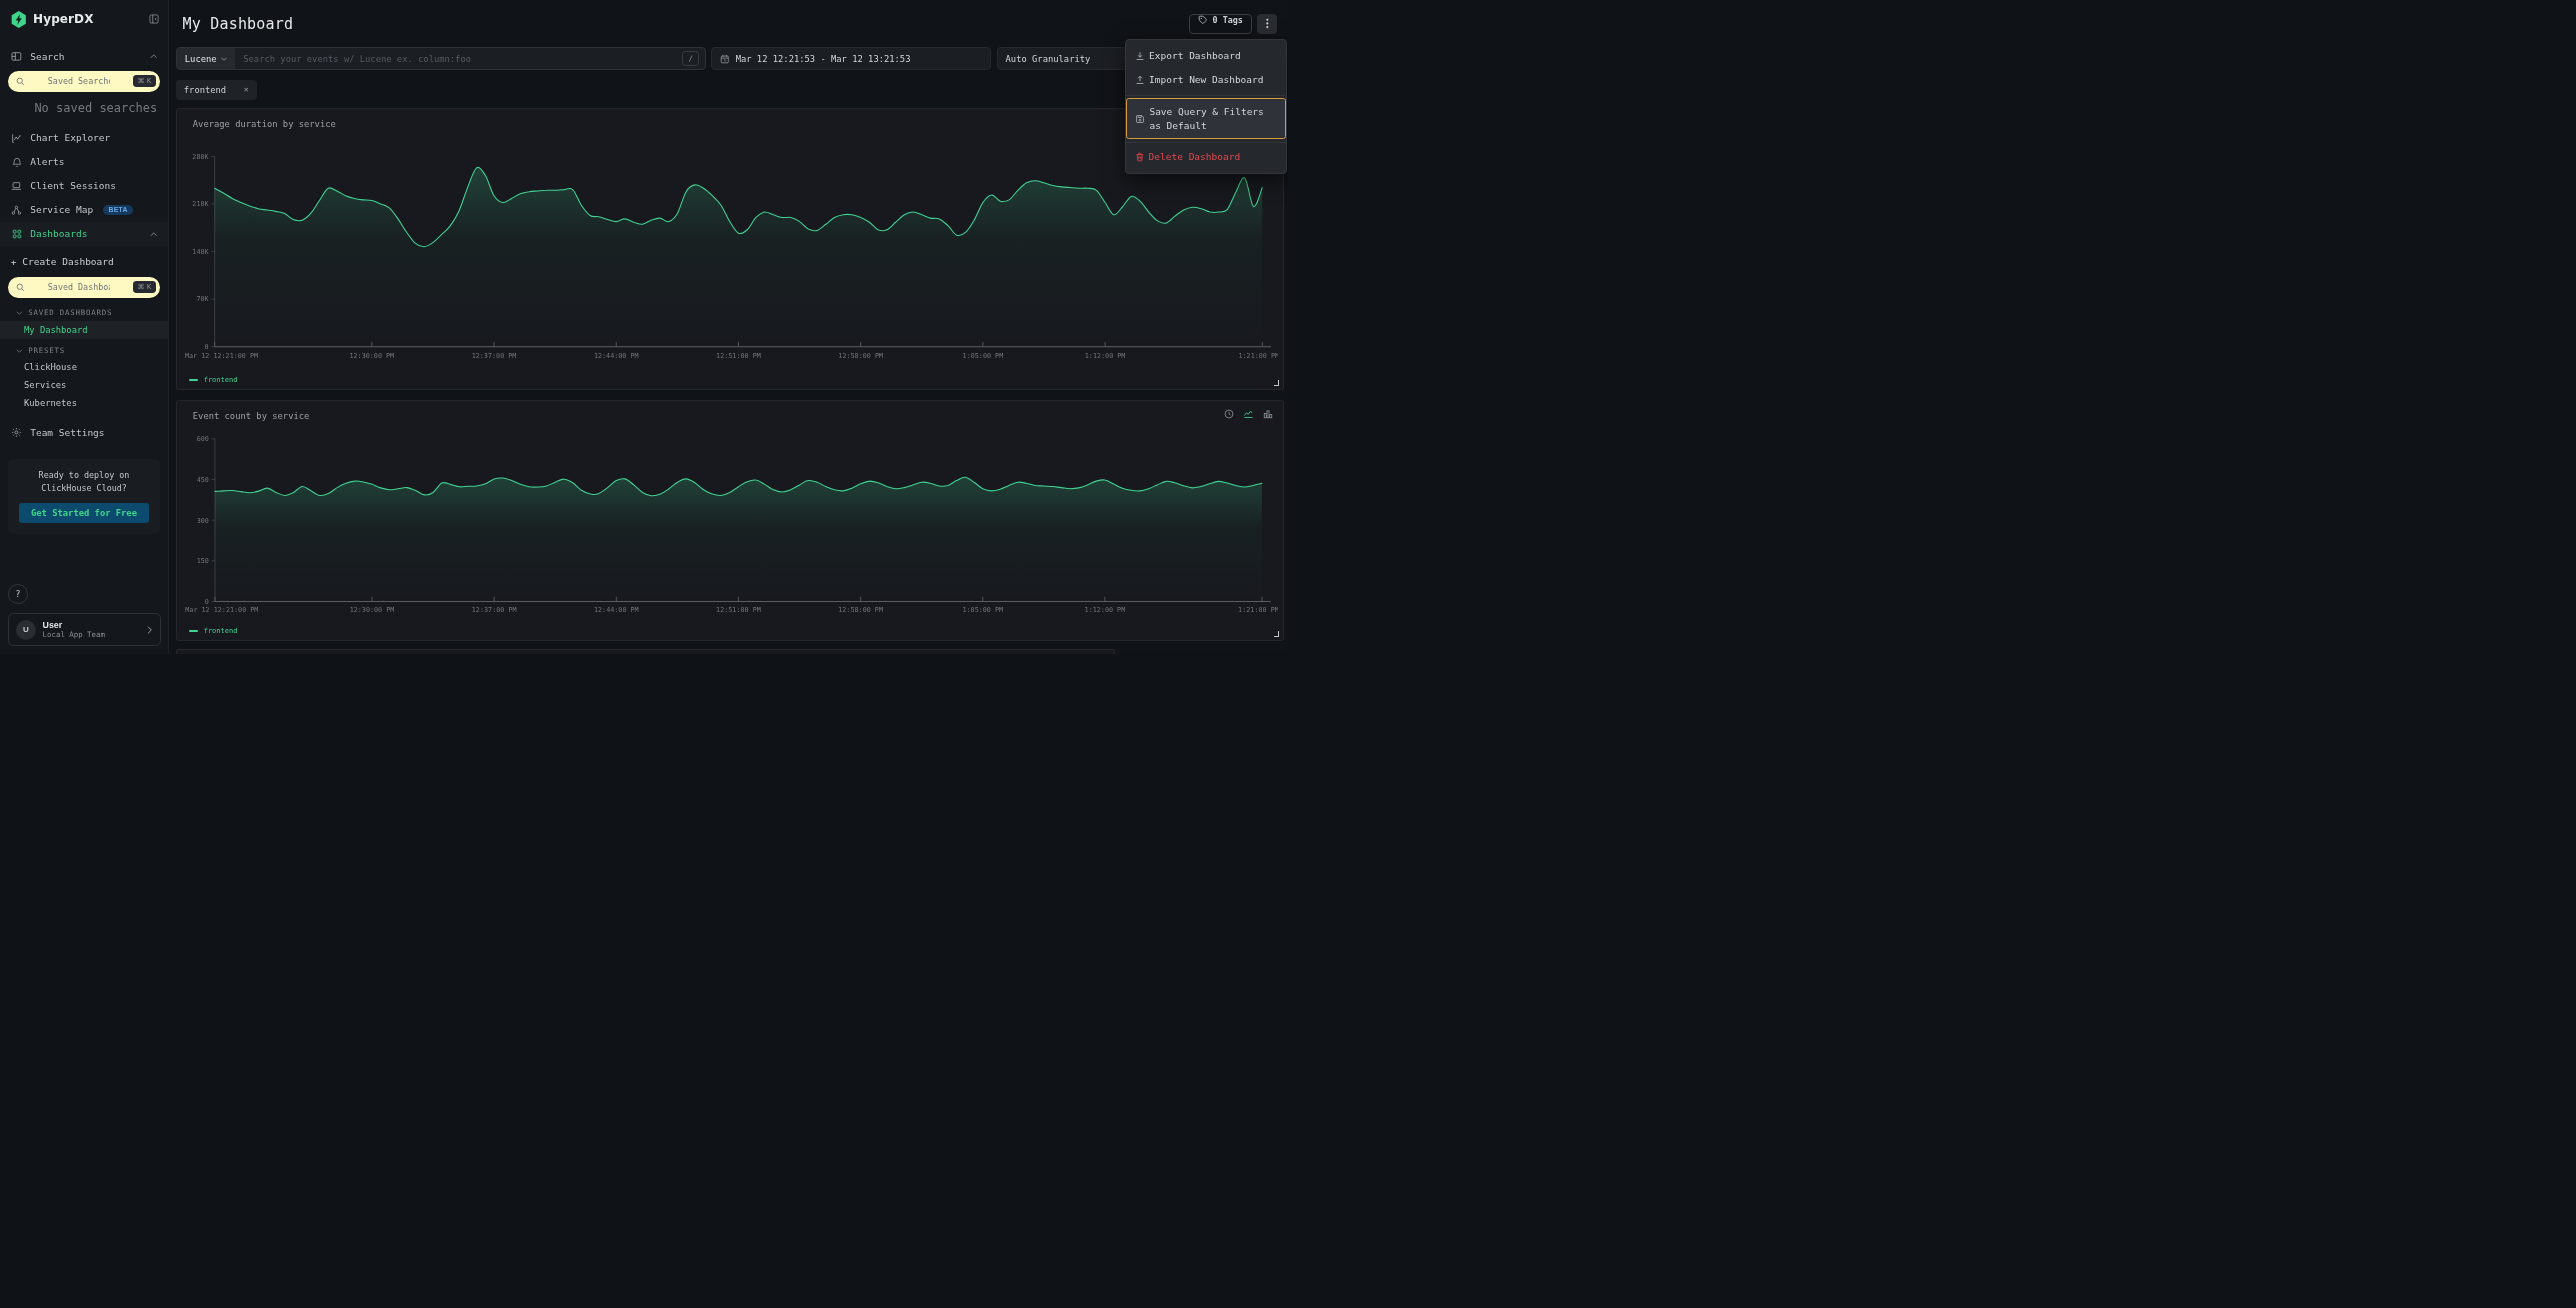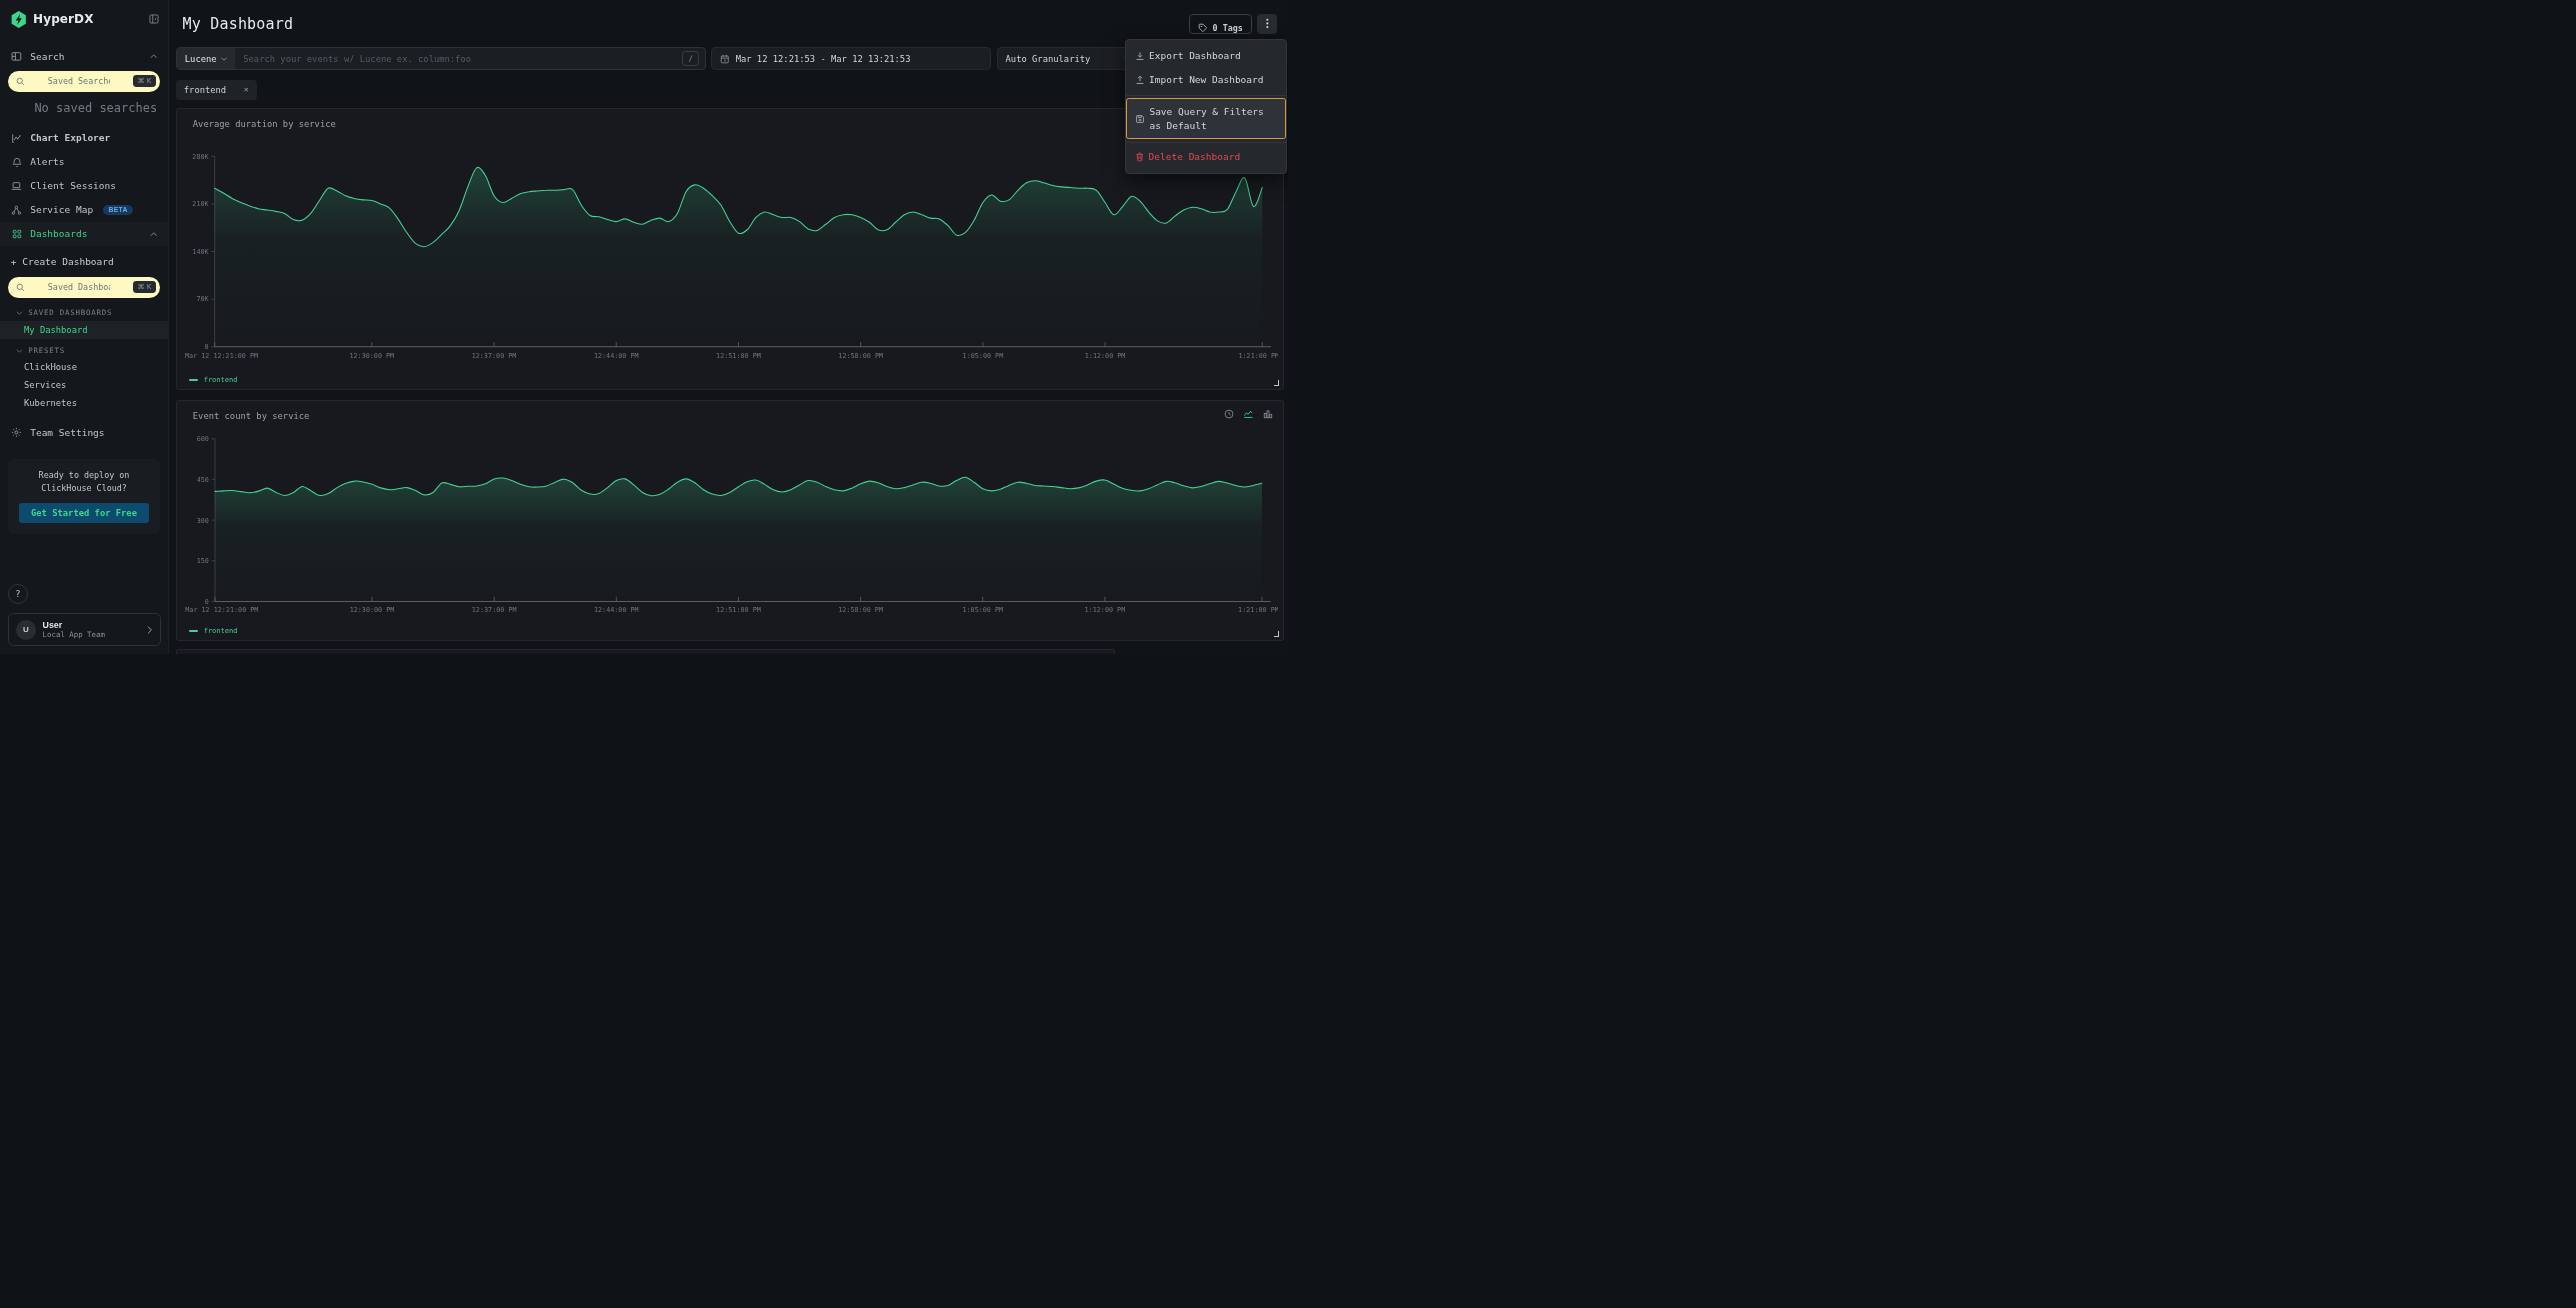--- a/index.html
+++ b/index.html
@@ -42,21 +42,21 @@
   .avatar { width:20px; height:20px; border-radius:50%; background:#2a2d32; color:#c6cbd0; font-size:8px; font-weight:bold;
             display:flex; align-items:center; justify-content:center; font-family:"Liberation Sans",sans-serif; }
   .user-name { font-family:"Liberation Sans",sans-serif; font-weight:bold; font-size:8.8px; color:#e2e5e8; }
   .user-team { font-size:7.4px; color:#8b9096; margin-top:0.7px; }
   .user-chev { margin-left:auto; color:#9aa0a6; display:flex; }
 
   
   .main { position:absolute; left:169px; top:0; right:0; bottom:0; }
   .page-title { position:absolute; left:13.5px; top:15px; font-size:15px; color:#e6e9eb; letter-spacing:0.2px; }
   .header-right { position:absolute; right:10.8px; top:13.5px; display:flex; gap:5.4px; align-items:center; }
-  .tags-btn { display:flex; align-items:flex-end; gap:5.4px; border:0.7px solid #3a3f45; border-radius:4px; height:20px;
+  .tags-btn { display:flex; align-items:flex-start; gap:5.4px; border:0.7px solid #3a3f45; border-radius:4px; height:20px;
               padding:0 8px; font-size:8.4px; font-weight:bold; color:#ccd1d6; cursor:pointer; }
   .kebab-btn { width:20px; height:20px; border-radius:4px; background:#292c31; display:flex; align-items:center;
                justify-content:center; cursor:pointer; }
 
   .controls-row { position:absolute; left:6.8px; top:47px; right:6.8px; display:flex; gap:5.4px; }
   .search-combo { display:flex; width:530px; height:23px; border:0.7px solid #2e3136; border-radius:4px; overflow:hidden; background:#1b1e23; }
   .lucene-seg { display:flex; align-items:center; gap:4.7px; background:#26292e; padding:0 8px; font-size:8.8px; color:#e3e6e9; cursor:pointer; }
   .search-input-area { flex:1; display:flex; align-items:center; padding:0 5.4px 0 8px; color:#565c63; font-size:8.8px; gap:5.4px; }
   .search-input-area .ph { flex:1; white-space:nowrap; overflow:hidden; }
   .slash-key { border:0.7px solid #3a3e44; border-radius:3.4px; font-size:7.4px; color:#8e949a; padding:2px 5.4px; }
@@ -136,21 +136,21 @@
     <div class="search-pill">
       <svg width="8.8" height="8.8" viewBox="0 0 14 14" fill="none" stroke="currentColor" stroke-width="1.4">
         <circle cx="6" cy="6" r="4.2"></circle>
           <line x1="9.2" y1="9.2" x2="12.5" y2="12.5"></line>
       </svg>
       <span class="ph">Saved Searches</span>
       <span class="kbd">⌘ K</span>
     </div>
     <div class="muted-line">No saved searches</div>
 
-    <div class="nav-item" style="margin-top:4px;font-weight:bold;">
+    <div class="nav-item" style="margin-top:4px;">
       <span class="nav-icon">
         <svg width="10.8" height="10.8" viewBox="0 0 16 16" fill="none" stroke="currentColor" stroke-width="1.3">
           <path d="M2.5 2 v12 h1.5"></path>
             <path d="M4.5 10.5 l3-4 2.5 2 3.5-4.5"></path>
           <circle cx="7.5" cy="6.5" r="1" fill="currentColor" stroke="none"></circle>
             <circle cx="10" cy="8.5" r="1" fill="currentColor" stroke="none"></circle>
             <circle cx="13.3" cy="4.2" r="1" fill="currentColor" stroke="none"></circle>
         </svg>
       </span>
       <span>Chart Explorer</span>

